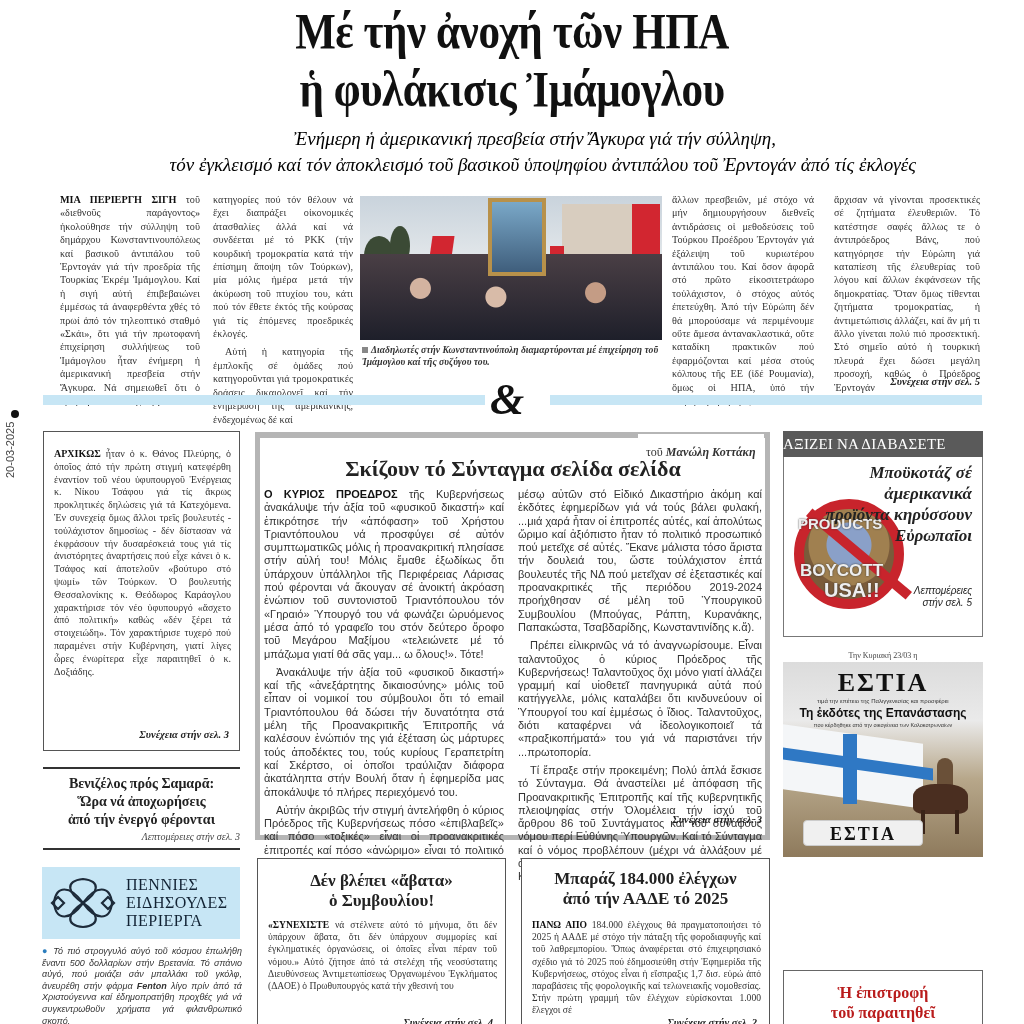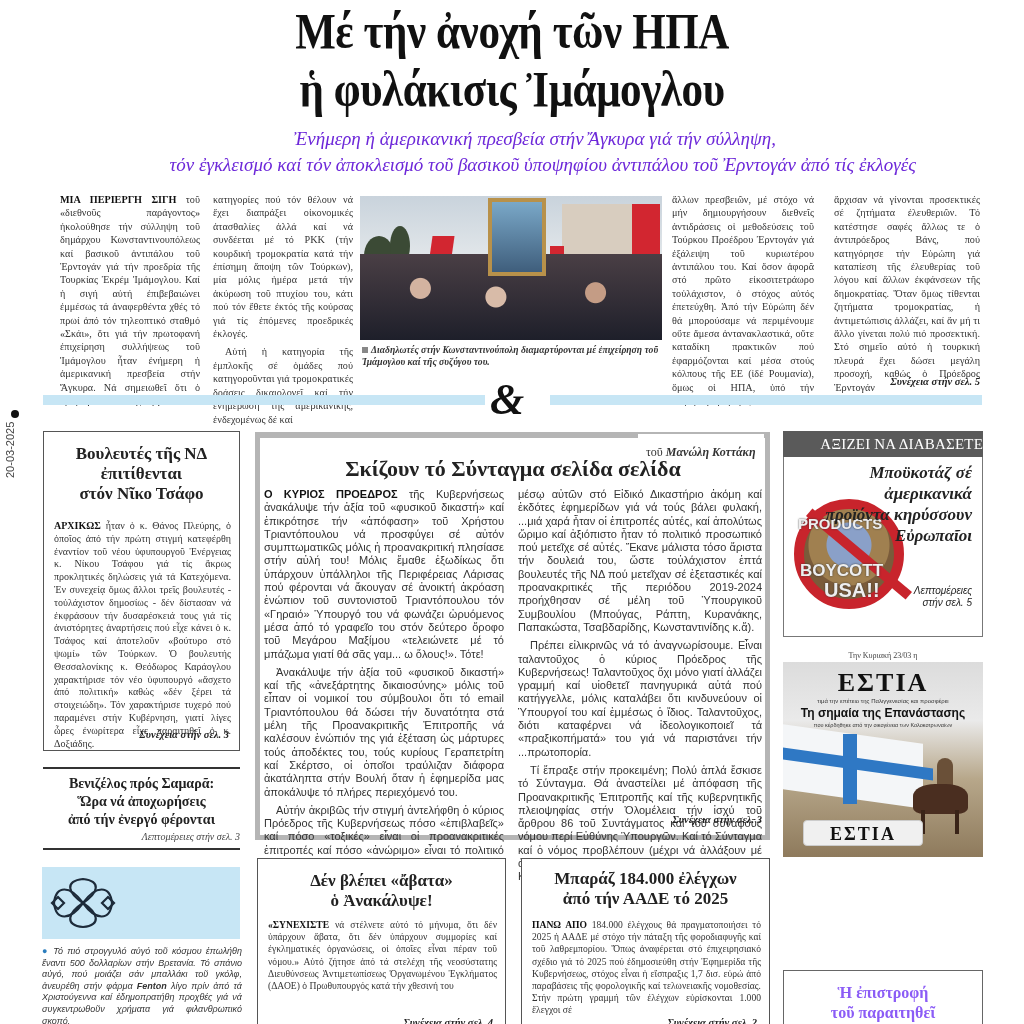--- a/index.html
+++ b/index.html
@@ -6,21 +6,21 @@
   html, body { width: 1024px; height: 1024px; overflow: hidden; background: #ffffff; }
   body { position: relative; font-family: "Liberation Serif", "DejaVu Serif", serif; color: #1a1a1a; }
 
   .abs { position: absolute; }
 
   
   .main-title { position: absolute; left: 0; top: 2px; width: 1024px; text-align: center;
     font-family: "Liberation Serif", serif; font-weight: bold; font-size: 50px; line-height: 58px;
     letter-spacing: -0.5px; color: #111; transform: scaleX(0.86); transform-origin: center top; }
   .subtitle { position: absolute; left: 0; top: 126px; width: 1024px; text-align: right; padding-right: 108px;
-    font-style: italic; font-size: 19px; line-height: 26px; color: #6d28d9; }
+    font-style: italic; font-size: 19px; line-height: 26px; color: #000000; }
   .subtitle div { text-align: right; }
 
   
   .col { position: absolute; font-size: 10.2px; line-height: 13.4px; text-align: justify; color: #333;
     font-family: "Liberation Serif", serif; }
   .col p { text-indent: 12px; margin-bottom: 5px; }
   .col p.noind { text-indent: 0; }
   .col b { color: #111; }
   .sans { font-family: "Liberation Sans", "DejaVu Sans", sans-serif; font-size: 11px; line-height: 13.3px; color: #333; }
   .cont { font-style: italic; font-weight: bold; font-size: 10.5px; text-align: right; color: #222; }
@@ -53,21 +53,21 @@
 
   
   .box { position: absolute; border: 1px solid #555; background: #fff; }
   .box-title { font-weight: bold; text-align: center; color: #222; }
   .shadowbox { position: absolute; border: 5px solid #b5b5b5; border-top-width: 6px; background: #fff; }
 
   .byline { position: absolute; right: 14px; top: 428px; background: #fff; padding: 11px 8px; font-size: 12px; color: #333; }
   .byline i { font-weight: bold; }
 
   .ad-header { position: absolute; left: 783px; top: 431px; width: 200px; height: 26px; background: #5a5a5a; color: #fff;
-    font-family: "Liberation Serif", serif; font-size: 15px; line-height: 26px; text-align: right; letter-spacing: 0.2px; }
+    font-family: "Liberation Serif", serif; font-size: 15px; line-height: 26px; text-align: left; letter-spacing: 0.2px; }
   .ad-body { position: absolute; left: 783px; top: 457px; width: 200px; height: 180px; border: 1px solid #777; border-top: none; background:#fff; overflow:hidden; }
   .boycott { position: absolute; left: 10px; top: 42px; width: 110px; height: 110px; border-radius: 50%;
     border: 10px solid #c8242c; background: radial-gradient(circle at 50% 40%, #8aa0c8 0 22px, #a08050 23px 40px, #7a5b3a 41px); }
   .boycott .slash { position:absolute; left:-10px; top:40px; width:130px; height:10px; background:#c8242c; transform: rotate(40deg); }
   .boycott .t1 { position:absolute; left:-6px; top:6px; font-family:"Liberation Sans",sans-serif; font-weight:bold; font-size:15px; color:#eee; text-shadow:0 0 2px #333; }
   .boycott .t2 { position:absolute; left:-4px; top:52px; font-family:"Liberation Sans",sans-serif; font-weight:bold; font-size:17px; color:#eee; text-shadow:0 0 2px #333; }
   .boycott .t3 { position:absolute; left:20px; top:70px; font-family:"Liberation Sans",sans-serif; font-weight:bold; font-size:20px; color:#eee; text-shadow:0 0 2px #333;text-align:center; }
   .ad-title { position: absolute; right: 10px; top: 5px; width: 150px; text-align: right; font-style: italic; font-weight: bold; font-size: 17px; line-height: 21px; color: #222; }
   .ad-more { position: absolute; right: 10px; top: 128px; width: 90px; text-align: right; font-family: "Liberation Sans", sans-serif; font-style: italic; font-size: 10px; line-height: 12px; color: #222; }
 
@@ -82,21 +82,21 @@
   .flagblue-v { position:absolute; left:60px; top:72px; width:14px; height:70px; background:#2f78c4; }
   .flagblue-h { position:absolute; left:0; top:96px; width:150px; height:12px; background:#2f78c4; transform: skewY(8deg); }
   .rider { position:absolute; left:130px; top:92px; width:55px; height:80px; }
   .rider .horse { position:absolute; left:0; top:30px; width:55px; height:30px; border-radius: 40% 40% 20% 20%; background:#4a2e20; }
   .rider .man { position:absolute; left:24px; top:4px; width:16px; height:34px; border-radius:8px 8px 2px 2px; background:#6a5038; }
   .rider .leg { position:absolute; top:56px; width:4px; height:24px; background:#3a2418; }
   .paper-roll { position:absolute; left:20px; top:158px; width:120px; height:26px; background:#f0f0f0; border-radius:4px; border:1px solid #ccc;
     font-family:"Liberation Serif",serif; font-weight:bold; font-size:18px; text-align:center; line-height:26px; letter-spacing:2px; color:#111; }
 
   .statue-box { position: absolute; left: 783px; top: 970px; width: 200px; height: 60px; border: 1px solid #666; }
-  .statue-title { font-weight: bold; font-size: 16px; line-height: 20px; text-align: center; margin-top: 12px; color: #8b5cf6; }
+  .statue-title { font-weight: bold; font-size: 16px; line-height: 20px; text-align: center; margin-top: 12px; color: #b91c1c; }
 
   .rule { position:absolute; height:2px; background:#333; }
 
   .pennies-box { position:absolute; left: 42px; top: 867px; width: 198px; height: 72px; background:#c7e6f5; }
   .pennies-logo { position:absolute; left: 8px; top: 10px; width: 66px; height: 52px; }
   .pennies-text { position:absolute; left: 84px; top: 9px; font-family:"Liberation Serif",serif; font-size: 16px; line-height: 18px; color:#123; letter-spacing:0.5px; }
   .pennies-body { position:absolute; left: 42px; top: 946px; width: 200px; font-family:"Liberation Sans",sans-serif; font-style:italic; font-size: 9px; line-height: 11.6px; text-align:justify; color:#333; }
   .pennies-body .bl { color:#2b7dbd; }
 </style>
 </head>
@@ -143,25 +143,20 @@
 <div class="cont abs" style="left:834px; top:376px; width:146px;">Συνέχεια στήν σελ. 5</div>
 
 <div class="band" style="left:43px; width:442px;"></div>
 <div class="band" style="left:550px; width:432px;"></div>
 <div class="amp">&amp;</div>
 
 <div class="dot"></div>
 <div class="date">20-03-2025</div>
 
 <div class="box" style="left:43px; top:431px; width:197px; height:320px;">
-  <div class="box-title" style="font-size:17px; line-height:20px; margin-top:12px;">
-    <div>Βουλευτές τῆς ΝΔ</div>
-    <div>ἐπιτίθενται</div>
-    <div>στόν Νῖκο Τσάφο</div>
-  </div>
   <div class="col" style="position:relative; margin:16px 10px 0 10px; width:177px; font-size:10px; line-height:12.8px;">
     <p class="noind"><b>ΑΡΧΙΚΩΣ</b> <span>ἦταν ὁ κ. Θάνος Πλεύρης, ὁ ὁποῖος ἀπό τήν πρώτη στιγμή κατεφέρθη ἐναντίον τοῦ νέου ὑφυπουργοῦ Ἐνέργειας κ. Νίκου Τσάφου γιά τίς ἄκρως προκλητικές δηλώσεις γιά τά Κατεχόμενα. Ἐν συνεχείᾳ ὅμως ἄλλοι τρεῖς βουλευτές - τοὐλάχιστον δημοσίως - δέν δίστασαν νά ἐκφράσουν τήν δυσαρέσκειά τους γιά τίς ἀνιστόρητες ἀναρτήσεις πού εἶχε κάνει ὁ κ. Τσάφος καί ἀποτελοῦν «βούτυρο στό ψωμί» τῶν Τούρκων. Ὁ βουλευτής Θεσσαλονίκης κ. Θεόδωρος Καράογλου χαρακτήρισε τόν νέο ὑφυπουργό «ἄσχετο ἀπό πολιτική» καθώς «δέν ξέρει τά στοιχειώδη». Τόν χαρακτήρισε τυχερό πού παραμένει στήν Κυβέρνηση, γιατί λίγες ὧρες ἐνωρίτερα εἶχε παραιτηθεῖ ὁ κ. Δοξιάδης.</span></p>
   </div>
   <div class="cont abs" style="right:10px; bottom:10px;">Συνέχεια στήν σελ. 3</div>
 </div>
 
 <div class="rule" style="left:43px; top:767px; width:197px;"></div>
 <div class="abs" style="left:43px; top:775px; width:197px;">
   <div class="box-title" style="font-size:14px; line-height:18px;">
     <div>Βενιζέλος πρός Σαμαρᾶ:</div>
@@ -176,20 +171,25 @@
   <svg class="pennies-logo" viewBox="0 0 66 52">
     <g fill="none" stroke="#1d2b3a" stroke-width="2.2">
       <path d="M33 26 C 20 8, 6 8, 4 26 C 6 44, 20 44, 33 26 Z"></path>
       <path d="M33 26 C 46 8, 60 8, 62 26 C 60 44, 46 44, 33 26 Z"></path>
       <path d="M33 26 C 18 16, 14 4, 33 2 C 52 4, 48 16, 33 26 Z"></path>
       <path d="M33 26 C 18 36, 14 48, 33 50 C 52 48, 48 36, 33 26 Z"></path>
       <path d="M2 26 L8 20 L14 26 L8 32 Z"></path>
       <path d="M52 26 L58 20 L64 26 L58 32 Z"></path>
     </g>
   </svg>
+  <div class="pennies-text">
+    <div>ΠΕΝΝΙΕΣ</div>
+    <div>ΕΙΔΗΣΟΥΛΕΣ</div>
+    <div>ΠΕΡΙΕΡΓΑ</div>
+  </div>
 </div>
 <div class="pennies-body">
   <span class="bl">●</span>
   <span>Τό πιό στρογγυλό αὐγό τοῦ κόσμου ἐπωλήθη ἔναντι 500 δολλαρίων στήν Βρετανία. Τό σπάνιο αὐγό, πού μοιάζει σάν μπαλλάκι τοῦ γκόλφ, ἀνευρέθη στήν φάρμα</span>
   <b>Fenton</b>
   <span>λίγο πρίν ἀπό τά Χριστούγεννα καί ἐδημοπρατήθη προχθές γιά νά συγκεντρωθοῦν χρήματα γιά φιλανθρωπικό σκοπό.</span>
 </div>
 
 <div class="shadowbox" style="left:255px; top:432px; width:515px; height:408px;"></div>
 <div class="byline" style="left:638px; top:434px; right:auto;">
@@ -205,21 +205,21 @@
 <div class="col sans" style="left:518px; top:488px; width:244px;">
   <p class="noind">μέσῳ αὐτῶν στό Εἰδικό Δικαστήριο ἀκόμη καί ἐκδότες ἐφημερίδων γιά νά τούς βάλει φυλακή, ...μιά χαρά ἦταν οἱ ἐπιτροπές αὐτές, καί ἀπολύτως ὥριμο καί ἀξιόπιστο ἦταν τό πολιτικό προσωπικό πού μετεῖχε σέ αὐτές. Ἔκανε μάλιστα τόσο ἄριστα τήν δουλειά του, ὥστε τοὐλάχιστον ἑπτά βουλευτές τῆς ΝΔ πού μετεῖχαν σέ ἐξεταστικές καί προανακριτικές τῆς περιόδου 2019-2024 προήχθησαν σέ μέλη τοῦ Ὑπουργικοῦ Συμβουλίου (Μπούγας, Ράπτη, Κυρανάκης, Παπακώστα, Τσαβδαρίδης, Κωνσταντινίδης κ.ἄ).</p>
   <p>Πρέπει εἰλικρινῶς νά τό ἀναγνωρίσουμε. Εἶναι ταλαντοῦχος ὁ κύριος Πρόεδρος τῆς Κυβερνήσεως! Ταλαντοῦχος ὄχι μόνο γιατί ἀλλάζει γραμμή καί υἱοθετεῖ πανηγυρικά αὐτά πού κατήγγελλε, μόλις καταλάβει ὅτι κινδυνεύουν οἱ Ὑπουργοί του καί ἐμμέσως ὁ ἴδιος. Ταλαντοῦχος, διότι καταφέρνει νά ἰδεολογικοποιεῖ τά «πραξικοπήματά» του γιά νά παριστάνει τήν ...πρωτοπορία.</p>
   <p>Τί ἔπραξε στήν προκειμένη; Πολύ ἁπλά ἔσκισε τό Σύνταγμα. Θά ἀναστείλει μέ ἀπόφαση τῆς Προανακριτικῆς Ἐπιτροπῆς καί τῆς κυβερνητικῆς πλειοψηφίας στήν Ὁλομέλεια τήν ἰσχύ τοῦ ἄρθρου 86 τοῦ Συντάγματος καί τοῦ συναφοῦς νόμου περί Εὐθύνης Ὑπουργῶν. Καί τό Σύνταγμα καί ὁ νόμος προβλέπουν (μέχρι νά ἀλλάξουν μέ ἀναθεώρηση καί μέ νεώτερο νόμο) ὅτι μέλη τῆς Κυβερνήσεως</p>
 </div>
 <div class="cont abs" style="left:518px; top:814px; width:244px;">Συνέχεια στήν σελ. 3</div>
 
 <div class="box" style="left:257px; top:858px; width:249px; height:175px;">
   <div class="box-title" style="font-size:17px; line-height:20px; margin-top:12px;">
     <div>Δέν βλέπει «ἄβατα»</div>
-    <div>ὁ Ἀνακάλυψε!</div>
+    <div>ὁ Συμβουλίου!</div>
   </div>
   <div class="col" style="position:relative; margin:8px 10px 0 10px; width:229px; font-size:9.6px; line-height:12.2px;">
     <p class="noind"><b>«ΣΥΝΕΧΙΣΤΕ</b> <span>νά στέλνετε αὐτό τό μήνυμα, ὅτι δέν ὑπάρχουν ἄβατα, ὅτι δέν ὑπάρχουν συμμορίες καί ἐγκληματικές ὀργανώσεις, οἱ ὁποῖες εἶναι πέραν τοῦ νόμου.» Αὐτό ζήτησε ἀπό τά στελέχη τῆς νεοσύστατης Διευθύνσεως Ἀντιμετωπίσεως Ὀργανωμένου Ἐγκλήματος (ΔΑΟΕ) ὁ Πρωθυπουργός κατά τήν χθεσινή του</span></p>
   </div>
   <div class="cont abs" style="right:12px; top:158px;">Συνέχεια στήν σελ. 4</div>
 </div>
 
 <div class="box" style="left:521px; top:858px; width:249px; height:175px;">
   <div class="box-title" style="font-size:17px; line-height:20px; margin-top:10px;">
     <div>Μπαράζ 184.000 ἐλέγχων</div>
@@ -243,21 +243,21 @@
   <div class="ad-more">
     <div>Λεπτομέρειες</div>
     <div>στήν σελ. 5</div>
   </div>
 </div>
 
 <div class="estia-note">Την Κυριακή 23/03 η</div>
 <div class="estia-card">
   <div class="estia-logo">ΕΣΤΙΑ</div>
   <div class="estia-small">τιμά την επέτειο της Παλιγγενεσίας και προσφέρει</div>
-  <div class="estia-head">Τη σημαία της Επανάστασης</div>
+  <div class="estia-head">Τη ἐκδότες της Επανάστασης</div>
   <div class="estia-sub">που κέρδηθηκε από την οικογένεια των Κολοκοτρωναίων</div>
   <div class="flagwhite"></div>
   <div class="flagblue-v"></div>
   <div class="flagblue-h"></div>
   <div class="rider">
     <div class="man"></div>
     <div class="horse"></div>
     <div class="leg" style="left:8px;"></div>
     <div class="leg" style="left:42px;"></div>
   </div>

